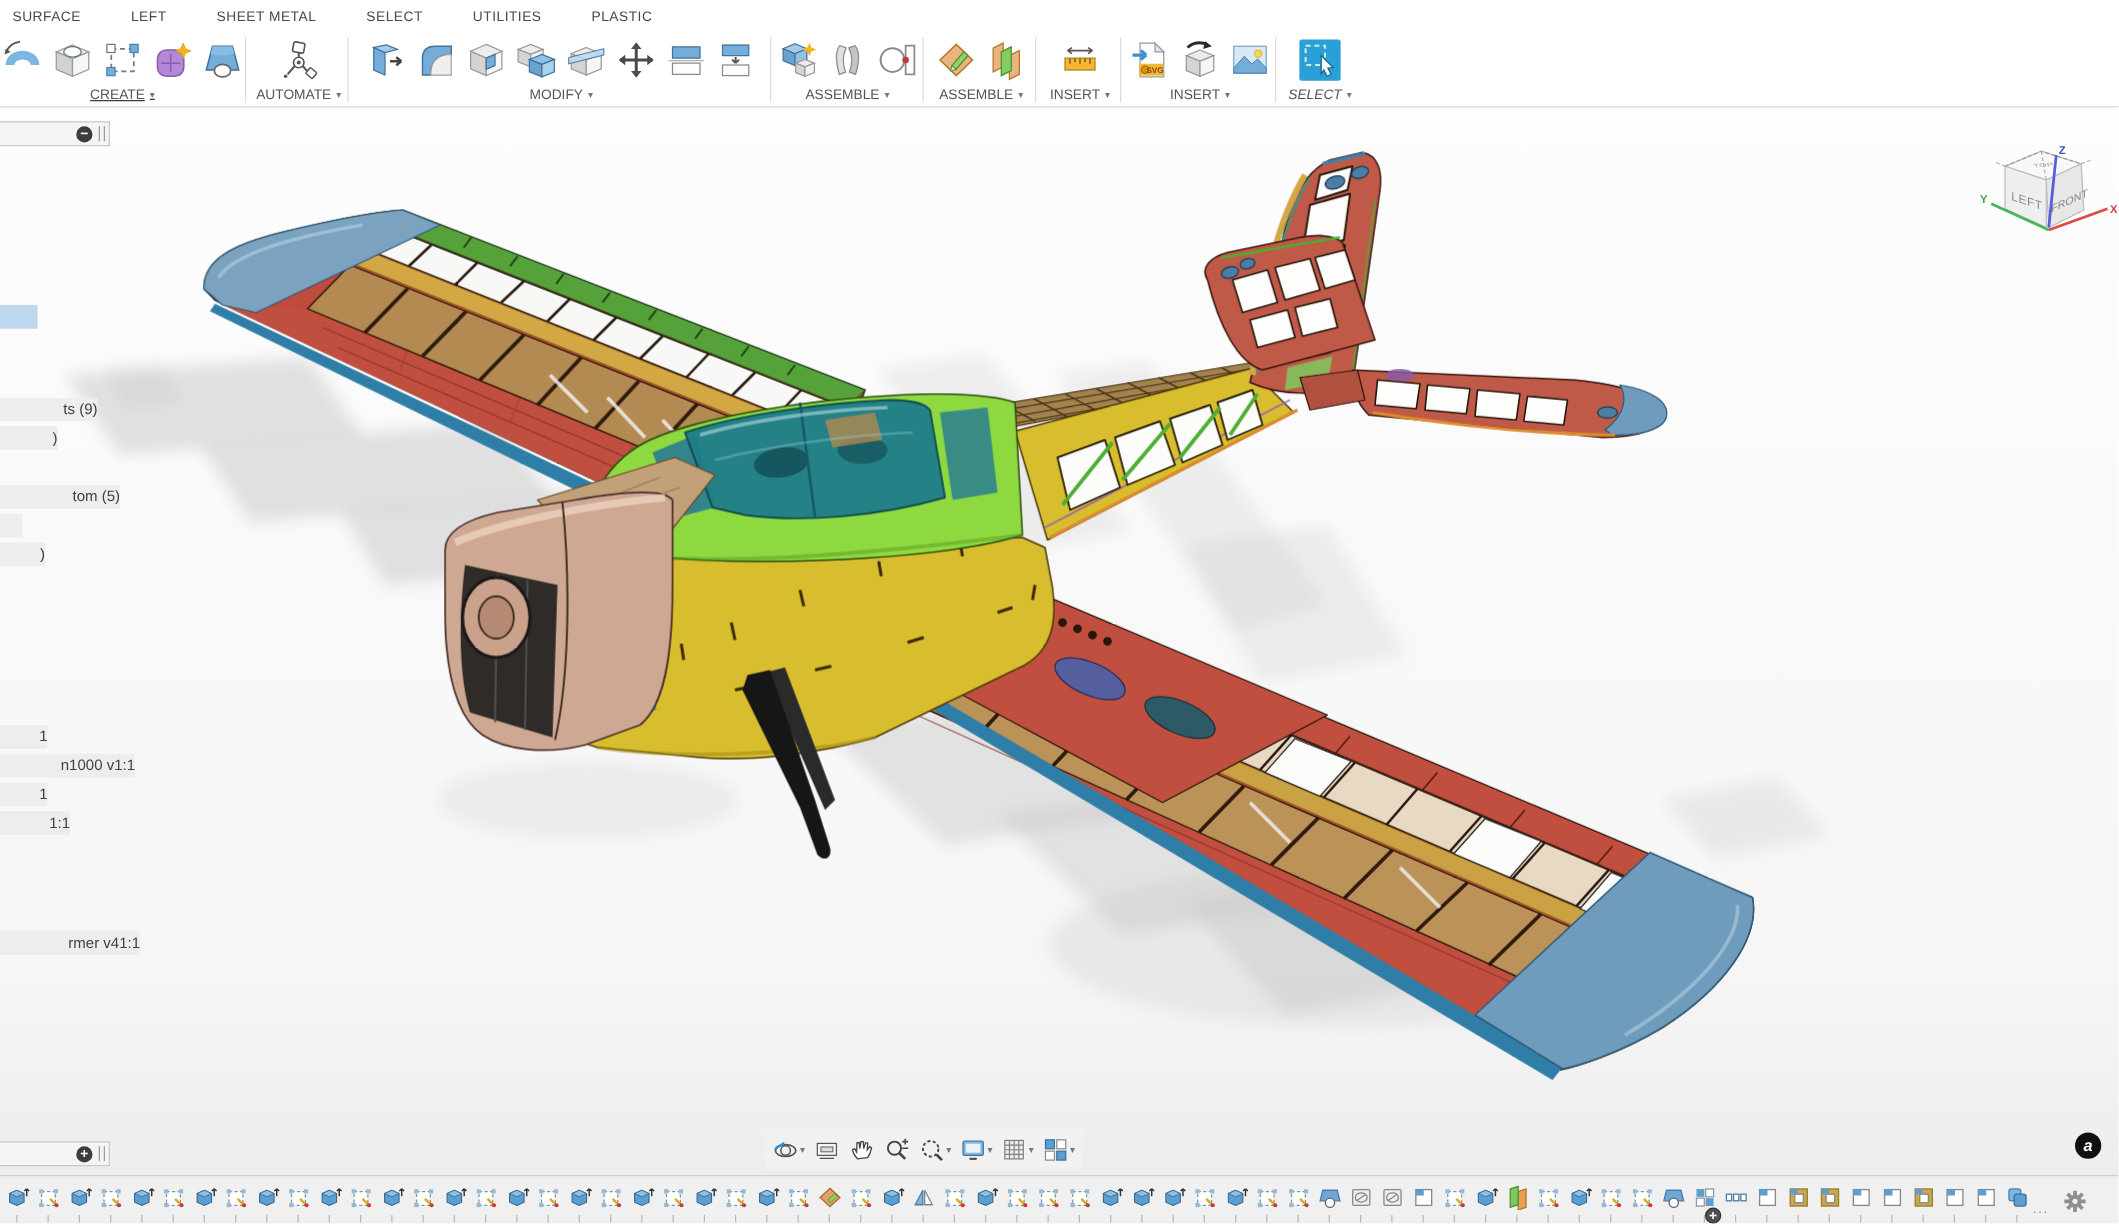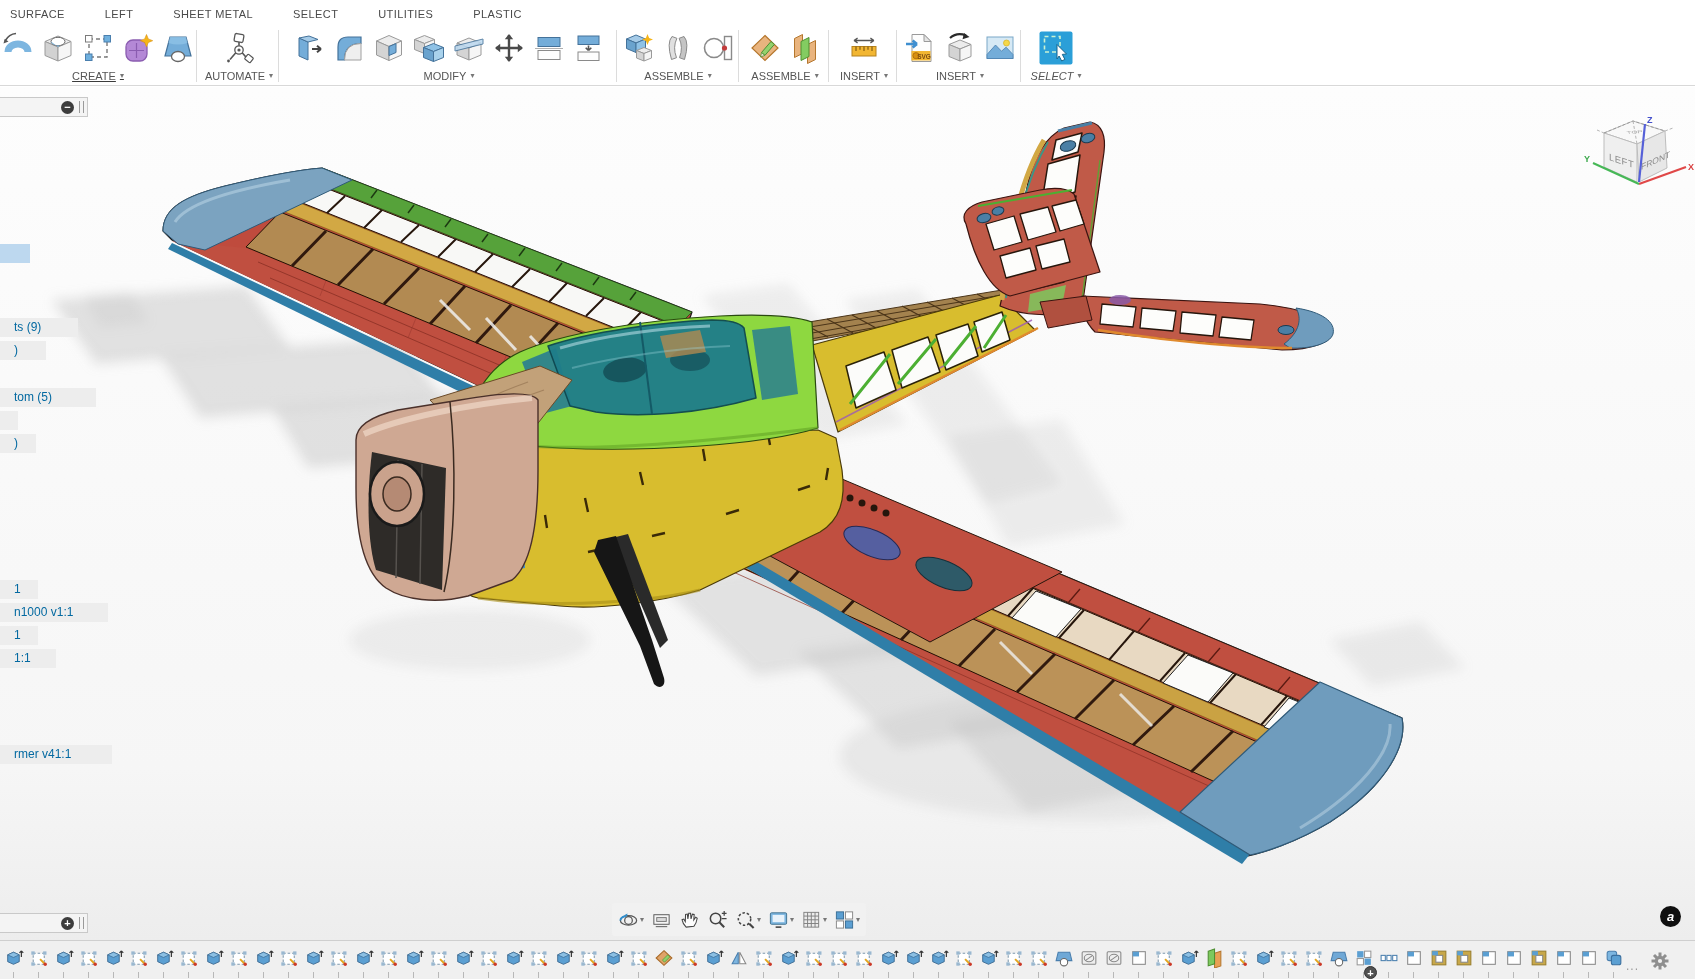--- a/index.html
+++ b/index.html
@@ -26,21 +26,21 @@
   #model-svg{position:absolute;left:0;top:0;}
   
   .panel-bar{position:absolute;left:0;width:88px;height:20px;background:#f4f4f4;
              border:1px solid #c9c9c9;border-left:none;box-sizing:border-box;
              display:flex;align-items:center;justify-content:flex-end;gap:5px;padding-right:3px;}
   .roundbtn{width:13px;height:13px;border-radius:50%;background:#3c3c3c;color:#fff;
             font-size:11px;line-height:12px;text-align:center;font-weight:bold;}
   .grip{width:3px;height:12px;border-left:1px solid #9a9a9a;border-right:1px solid #9a9a9a;}
   
   .browser-item{position:absolute;left:0;height:19px;line-height:19px;background:#ededed;
-                font-size:12px;color:#0369a1;white-space:nowrap;overflow:hidden;padding-left:14px;box-sizing:border-box;}
+                font-size:12px;color:#404040;white-space:nowrap;overflow:hidden;padding-left:4px;box-sizing:border-box;text-align:right;}
   .browser-item.selected{background:#bdd8ef;}
   
   .navbar{position:absolute;left:612px;top:816px;width:254px;height:33px;background:#f1f1f1;
           border-radius:3px;display:flex;align-items:center;justify-content:center;gap:3px;}
   .nav-btn{display:flex;align-items:center;gap:1px;padding:2px;}
   .nav-btn svg{width:21px;height:21px;}
   .assistant{position:absolute;left:1660px;top:819px;width:21px;height:21px;border-radius:50%;
              background:#101010;color:#fff;font-size:13px;font-weight:bold;font-style:italic;
              display:flex;align-items:center;justify-content:center;}
   

